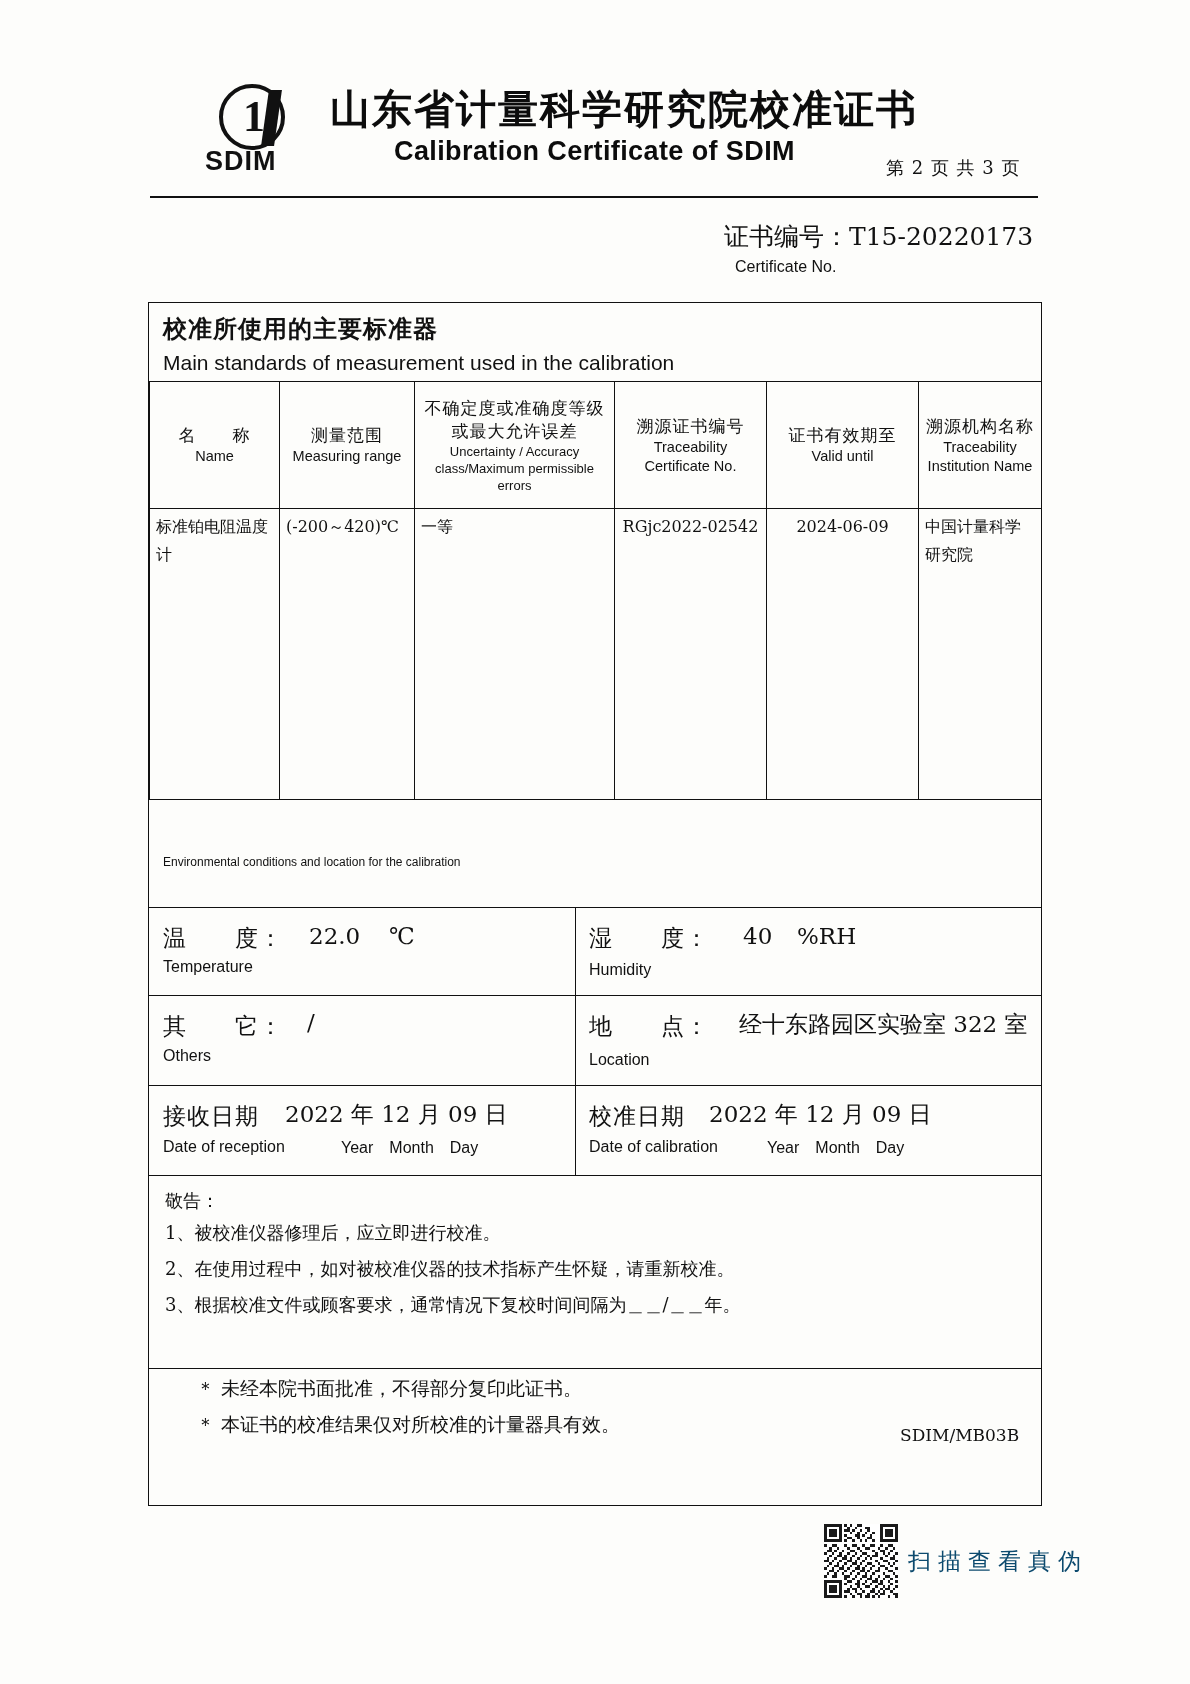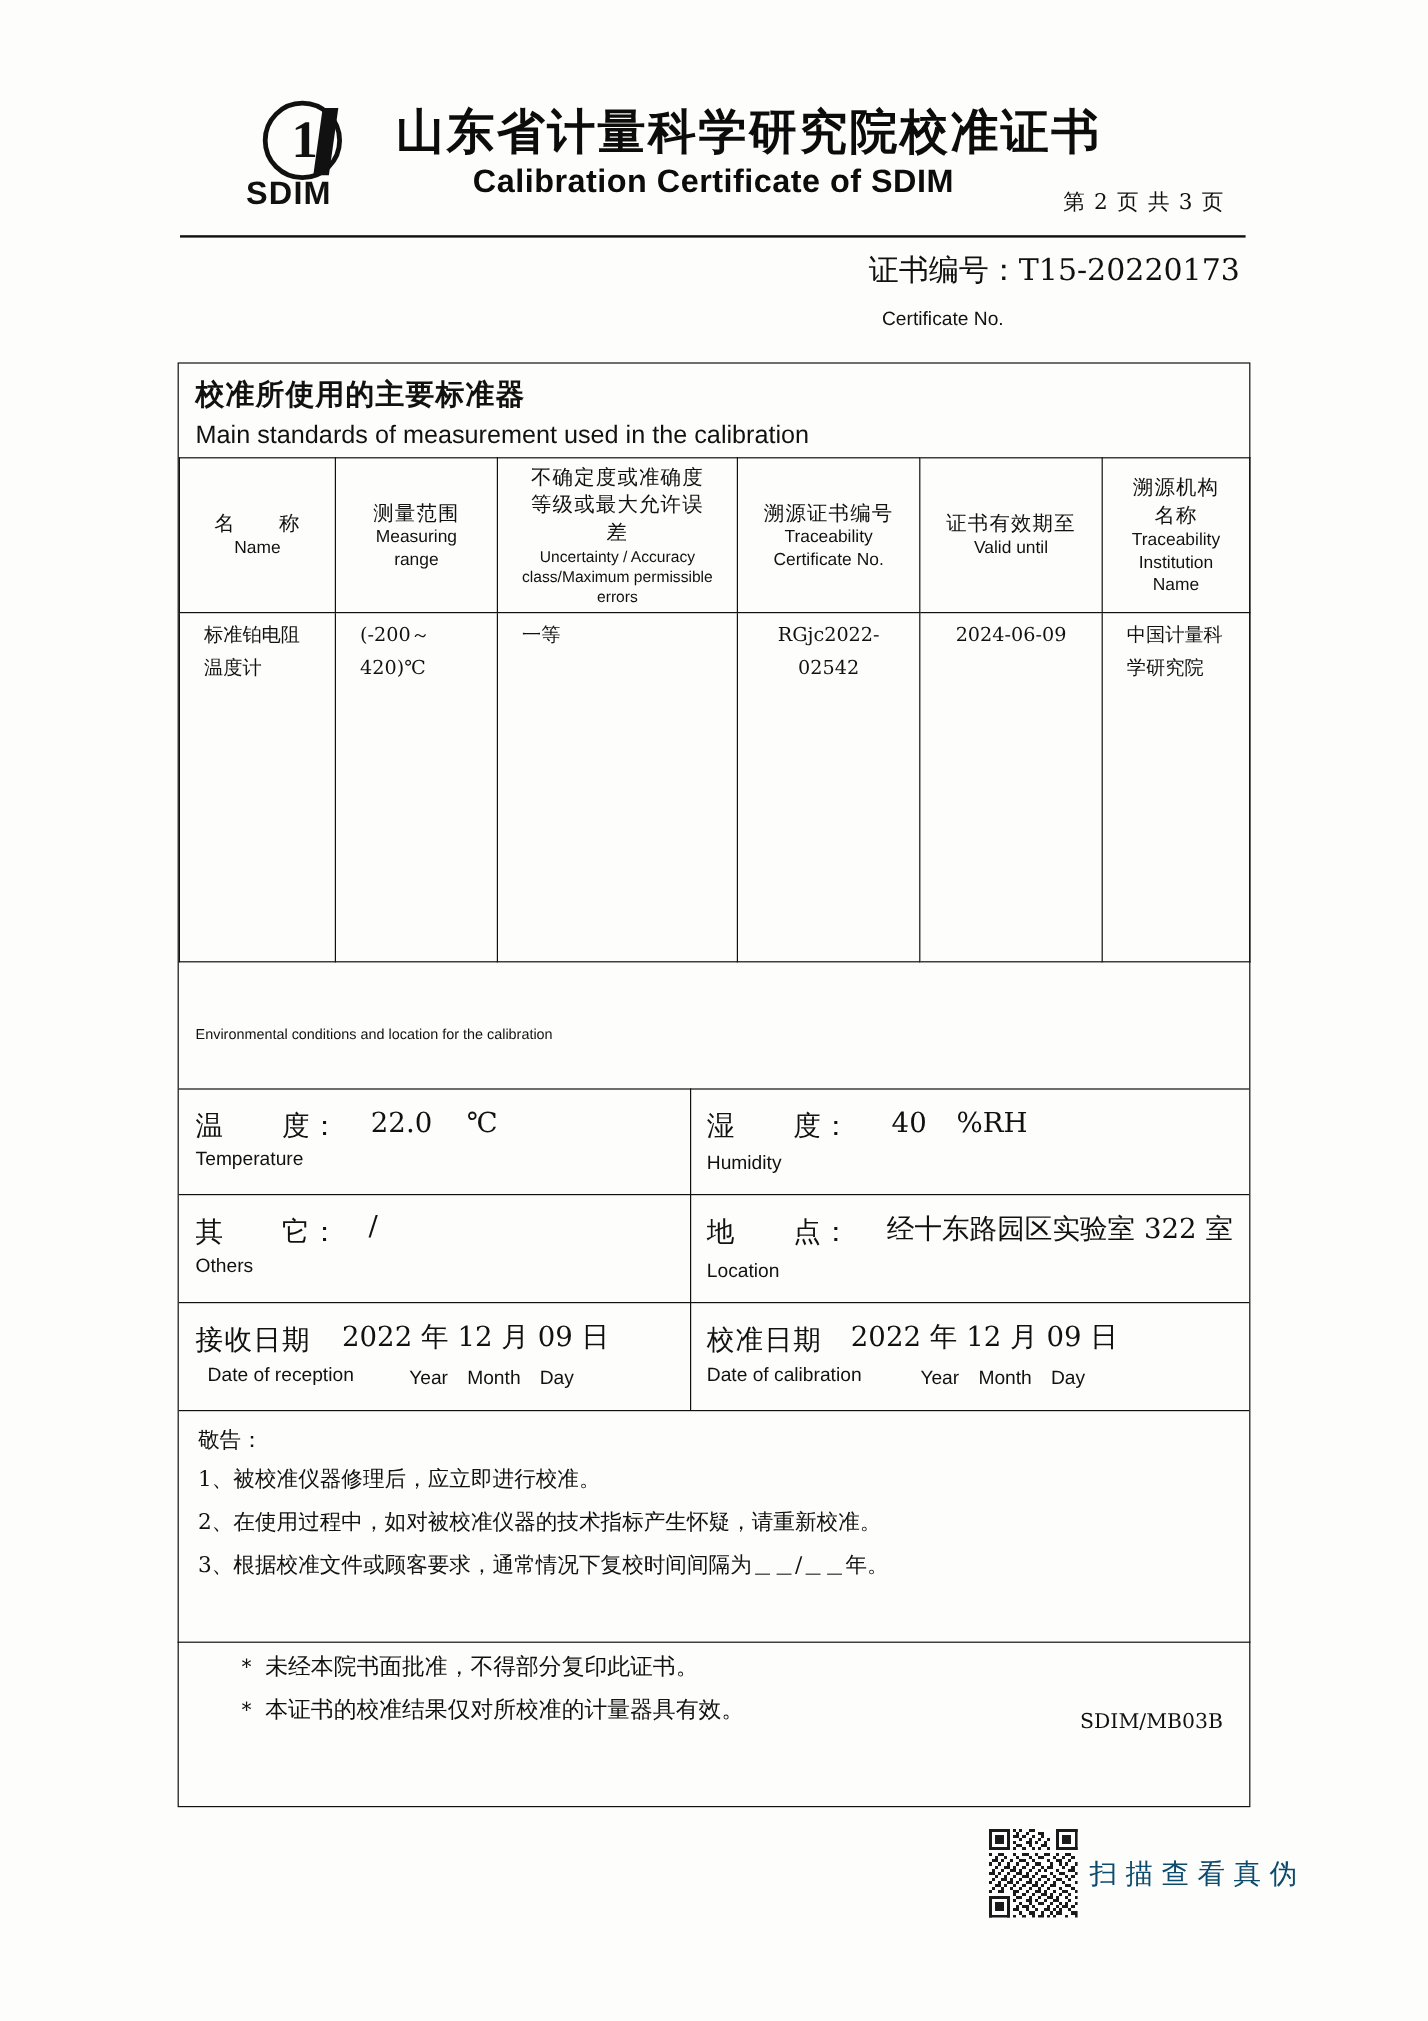--- a/index.html
+++ b/index.html
@@ -113,21 +113,21 @@
     top: 196px;
     width: 888px;
     height: 0;
     border-top: 2px solid #111;
   }
 
   
   .cert-no {
     position: absolute;
     left: 724px;
-    top: 208px;
+    top: 220px;
     font-family: "DejaVu Serif", serif;
     font-size: 25px;
     color: #111;
     white-space: nowrap;
   }
   .cert-no-en {
     position: absolute;
     left: 735px;
     top: 258px;
     font-family: "Liberation Sans", sans-serif;
@@ -166,21 +166,21 @@
     position: absolute;
     left: 0;
     top: 78px;
     width: 100%;
     border-collapse: collapse;
     table-layout: fixed;
   }
   .std-table th, .std-table td {
     border: 1.2px solid #111;
     vertical-align: top;
-    padding: 4px 20px;
+    padding: 4px 6px;
     font-family: "Liberation Sans", sans-serif;
     font-size: 14px;
     color: #111;
   }
   .std-table th {
     text-align: center;
     font-weight: normal;
     height: 118px;
     vertical-align: middle;
   }
@@ -406,21 +406,21 @@
     <div class="field f-cn" style="left:14px; top:708px;">其　　它：</div>
     <div class="field f-val" style="left:158px; top:706px;">/</div>
     <div class="field f-en" style="left:14px; top:744px;">Others</div>
 
     <div class="field f-cn" style="left:440px; top:708px;">地　　点：</div>
     <div class="field f-val" style="left:590px; top:706px;">经十东路园区实验室 322 室</div>
     <div class="field f-en" style="left:440px; top:748px;">Location</div>
 
     <div class="field f-cn" style="left:14px; top:798px;">接收日期</div>
     <div class="field f-val" style="left:136px; top:796px;">2022 年 12 月 09 日</div>
-    <div class="field f-en" style="left:24px; top:835px;">Date of reception</div>
+    <div class="field f-en" style="left:14px; top:835px;">Date of reception</div>
     <div class="field f-en" style="left:192px; top:835px;">Year　Month　Day</div>
 
     <div class="field f-cn" style="left:440px; top:798px;">校准日期</div>
     <div class="field f-val" style="left:560px; top:796px;">2022 年 12 月 09 日</div>
     <div class="field f-en" style="left:440px; top:835px;">Date of calibration</div>
     <div class="field f-en" style="left:618px; top:835px;">Year　Month　Day</div>
 
     <div class="notice" style="top:882px;">敬告：</div>
     <div class="notice" style="top:914px;">1、被校准仪器修理后，应立即进行校准。</div>
     <div class="notice" style="top:950px;">2、在使用过程中，如对被校准仪器的技术指标产生怀疑，请重新校准。</div>

